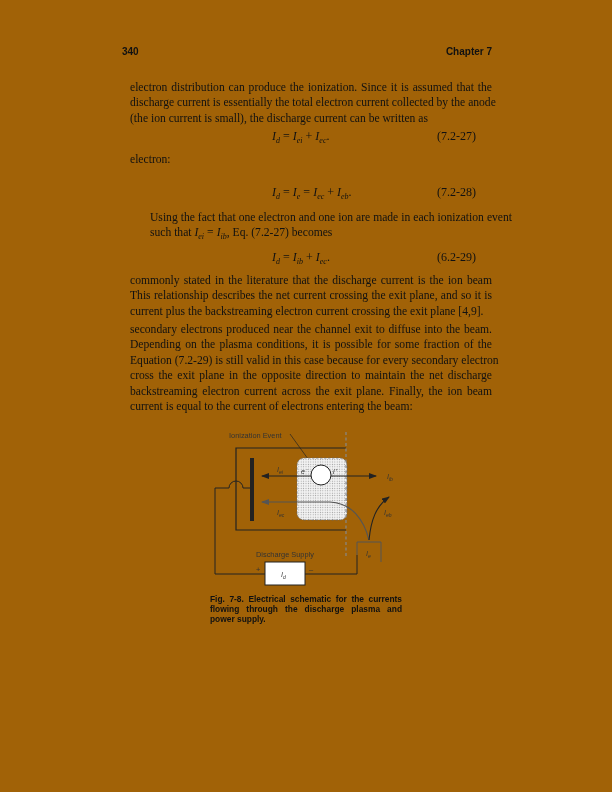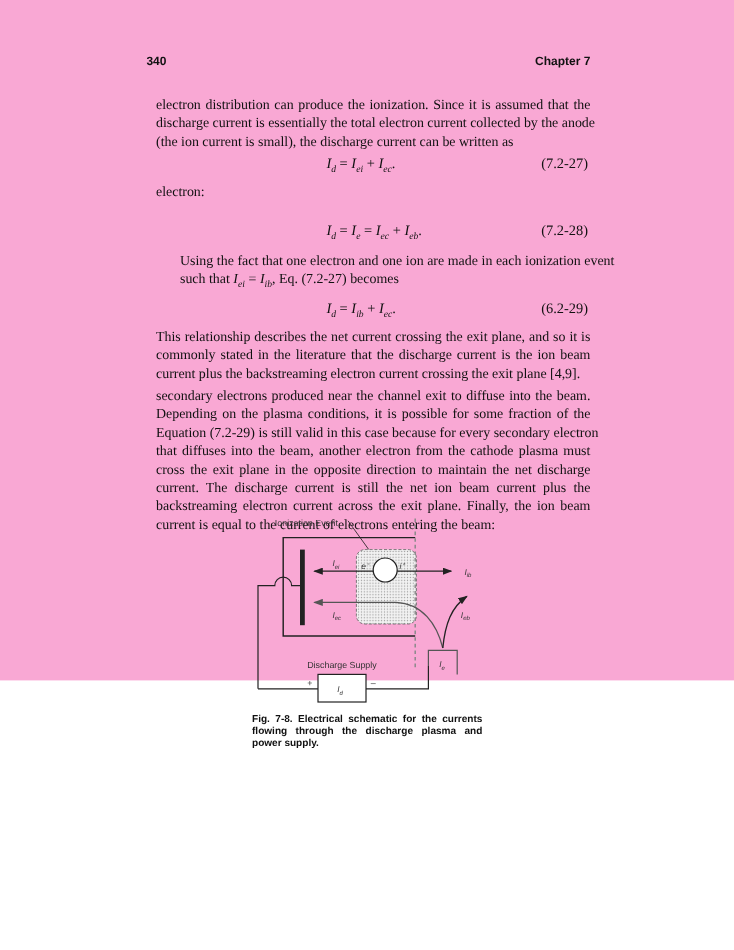--- a/index.html
+++ b/index.html
@@ -1,26 +1,26 @@
 <!DOCTYPE html>
 <html><head>
 <meta charset="utf-8">
 <style>
   html, body { margin: 0; padding: 0; background: #ffffff; }
   body { width: 612px; height: 792px; position: relative; overflow: hidden; }
-  .page { position: absolute; left: 0; top: 0; width: 612px; height: 567px; background: #f9a8d4; color: #111; text-decoration: underline; }
+  .page { position: absolute; left: 0; top: 0; width: 612px; height: 792px; background: #a16207; color: #111; text-decoration: underline; }
   .hdr { position: absolute; top: 46px; font-family: "Liberation Sans", sans-serif; font-weight: bold; font-size: 10px; color: #111; }
   .hdr.left { left: 122px; }
   .hdr.right { right: 120px; text-align: right; }
   .para { position: absolute; left: 130px; width: 362px; font-family: "Liberation Serif", serif; font-size: 11.6px; line-height: 15.4px; text-align: justify; color: #111; margin: 0; }
   .para .ln { display: block; text-align: justify; text-align-last: justify; white-space: nowrap; }
   .para .ln.last { text-align-last: left; }
   .eq { position: absolute; left: 130px; width: 362px; height: 16px; font-family: "Liberation Serif", serif; font-size: 12px; color: #111; }
   .eq .expr { position: absolute; left: 142px; top: 0; font-style: italic; white-space: nowrap; }
-  .eq .num { position: absolute; right: 2px; top: 0; white-space: nowrap; margin-left: 26px; }
+  .eq .num { position: absolute; right: 16px; top: 0; white-space: nowrap; margin-left: 26px; }
   .eq sub, .inl sub { font-size: 8px; vertical-align: -3px; font-style: italic; }
   .eq .op, .inl .op { font-style: normal; padding: 0 3px; }
   .inl { font-style: italic; }
   .fig { position: absolute; left: 0; top: 0; width: 612px; height: 792px; pointer-events: none; }
   .caption { position: absolute; left: 210px; top: 594px; width: 192px; font-family: "Liberation Sans", sans-serif; font-weight: bold; font-size: 8.4px; line-height: 10.2px; color: #111; }
   .caption .ln { display: block; text-align: justify; text-align-last: justify; white-space: nowrap; }
   .caption .ln.last { text-align-last: left; }
   .svglabel { font-family: "Liberation Sans", sans-serif; font-size: 7.4px; fill: #333; }
   .svgsym { font-family: "Liberation Sans", sans-serif; font-size: 7px; fill: #333; font-style: italic; }
   .svgsub { font-size: 5px; }
@@ -57,32 +57,30 @@
     <span class="ln">Using the fact that one electron and one ion are made in each ionization event</span>
     <span class="ln last"><span>such that </span><span class="inl"><span>I</span><sub>ei</sub><span class="op">=</span><span>I</span><sub>ib</sub></span><span>, Eq. (7.2-27) becomes</span></span>
   </p>
 
   <div class="eq" style="top:250px;">
     <span class="expr"><span>I</span><sub>d</sub><span class="op">=</span><span>I</span><sub>ib</sub><span class="op">+</span><span>I</span><sub>ec</sub><span style="font-style:normal">.</span></span>
     <span class="num">(6.2-29)</span>
   </div>
 
   <p class="para" style="top:273px;">
+    <span class="ln">commonly stated in the literature that the discharge current is the ion beam</span>
     <span class="ln">This relationship describes the net current crossing the exit plane, and so it is</span>
-    <span class="ln">commonly stated in the literature that the discharge current is the ion beam</span>
     <span class="ln last">current plus the backstreaming electron current crossing the exit plane [4,9].</span>
   </p>
 
   <p class="para" style="top:322px;">
     <span class="ln">secondary electrons produced near the channel exit to diffuse into the beam.</span>
     <span class="ln">Depending on the plasma conditions, it is possible for some fraction of the</span>
     <span class="ln">Equation (7.2-29) is still valid in this case because for every secondary electron</span>
-    <span class="ln">that diffuses into the beam, another electron from the cathode plasma must</span>
     <span class="ln">cross the exit plane in the opposite direction to maintain the net discharge</span>
-    <span class="ln">current. The discharge current is still the net ion beam current plus the</span>
     <span class="ln">backstreaming electron current across the exit plane. Finally, the ion beam</span>
     <span class="ln last">current is equal to the current of electrons entering the beam:</span>
   </p>
 
   <svg class="fig" viewBox="0 0 612 792" width="612" height="792">
     <defs>
       <pattern id="dots" width="2.4" height="2.4" patternUnits="userSpaceOnUse">
         <rect width="2.4" height="2.4" fill="#f2f2f2"></rect>
         <circle cx="1.2" cy="1.2" r="0.55" fill="#9a9a9a"></circle>
       </pattern>

